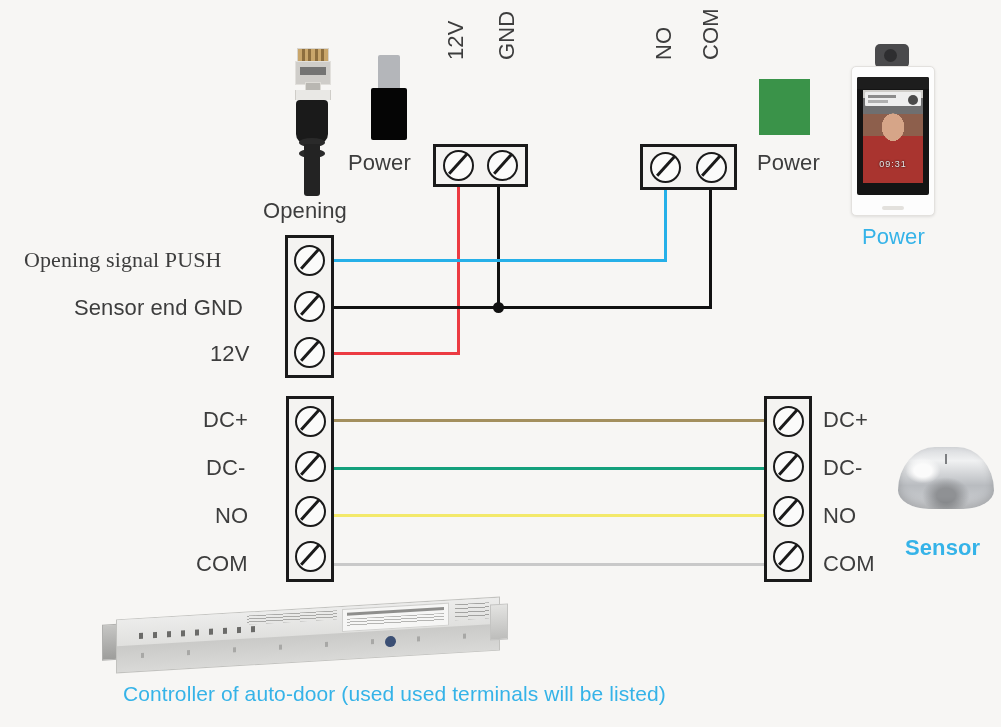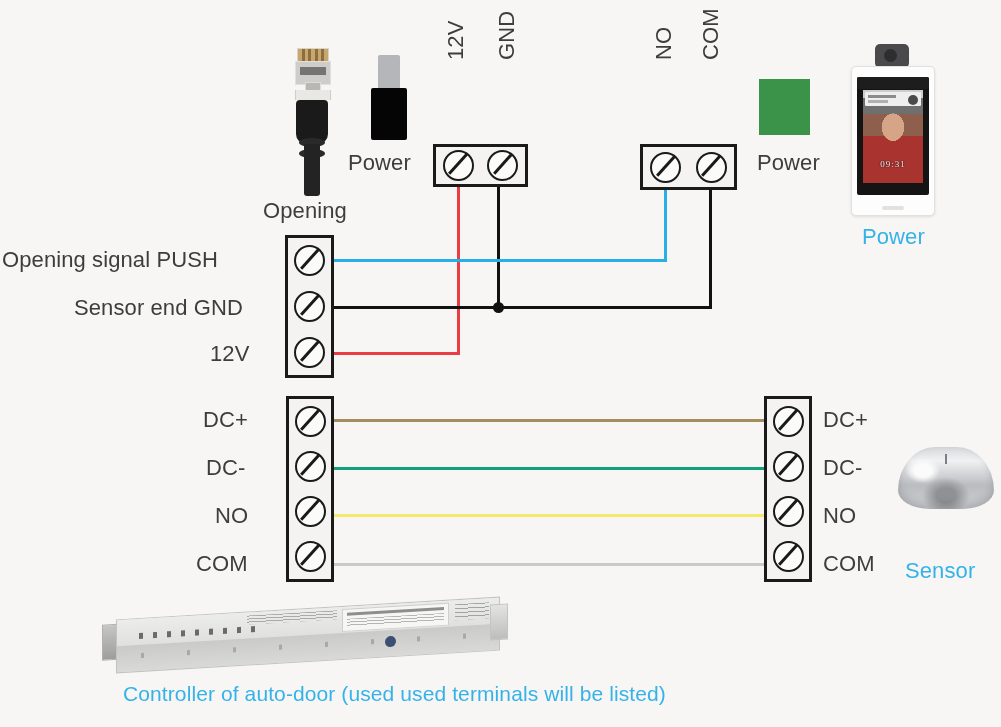--- a/index.html
+++ b/index.html
@@ -336,38 +336,38 @@
   <div class="lbl rot" style="left:698px; top:60px; height:0;">COM</div>
 
   <div class="block horiz" style="left:640px; top:144px; width:97px; height:46px;">
     <div class="screw"></div>
     <div class="screw"></div>
   </div>
 
   <div class="relay-box" style="left:759px; top:79px; width:51px; height:56px;"></div>
   <div class="lbl" style="left:757px; top:150px;">Power</div>
 
-  <div class="host" style="left:851px; top:44px; width:82px; height:172px;font-family:Liberation Serif, serif;">
+  <div class="host" style="left:851px; top:44px; width:82px; height:172px;">
     <div class="host-cam"></div>
     <div class="host-body">
       <div class="host-screen">
         <div class="host-topbar"></div>
         <div class="host-photo">
           <div class="host-photo-hdr">
             <div class="host-avatar"></div>
           </div>
           <div class="host-temp">09:31</div>
         </div>
       </div>
       <div class="host-home"></div>
     </div>
   </div>
   <div class="lbl accent" style="left:862px; top:224px;">Power</div>
 
-  <div class="lbl" style="left:2px; top:247px;">Opening signal PUSH</div>
+  <div class="lbl" style="left:24px; top:247px;font-family:Liberation Serif, serif;">Opening signal PUSH</div>
   <div class="lbl" style="left:74px; top:295px;">Sensor end GND</div>
   <div class="lbl" style="left:210px; top:341px;">12V</div>
 
   <div class="block vert" style="left:285px; top:235px; width:49px; height:143px;">
     <div class="screw"></div>
     <div class="screw"></div>
     <div class="screw"></div>
   </div>
 
   <div class="lbl" style="left:203px; top:407px;">DC+</div>
@@ -391,21 +391,21 @@
 
   <div class="lbl" style="left:823px; top:407px;">DC+</div>
   <div class="lbl" style="left:823px; top:455px;">DC-</div>
   <div class="lbl" style="left:823px; top:503px;">NO</div>
   <div class="lbl" style="left:823px; top:551px;">COM</div>
 
   <div class="sensor" style="left:898px; top:447px; width:96px; height:64px;">
     <div class="sensor-dome"></div>
     <div class="sensor-pin"></div>
   </div>
-  <div class="lbl accent" style="left:905px; top:558px;">Sensor</div>
+  <div class="lbl accent" style="left:905px; top:535px;font-weight:bold;">Sensor</div>
 
   <div class="ctrl" style="left:116px; top:608px; width:392px; height:64px;">
     <div class="ctrl-endL"></div>
     <div class="ctrl-main">
       <div class="ctrl-face"></div>
       <div class="ctrl-lbl1"></div>
       <div class="ctrl-lbl2"></div>
       <div class="ctrl-logo"></div>
       <div class="ctrl-leds"></div>
       <div class="ctrl-screws"></div>

